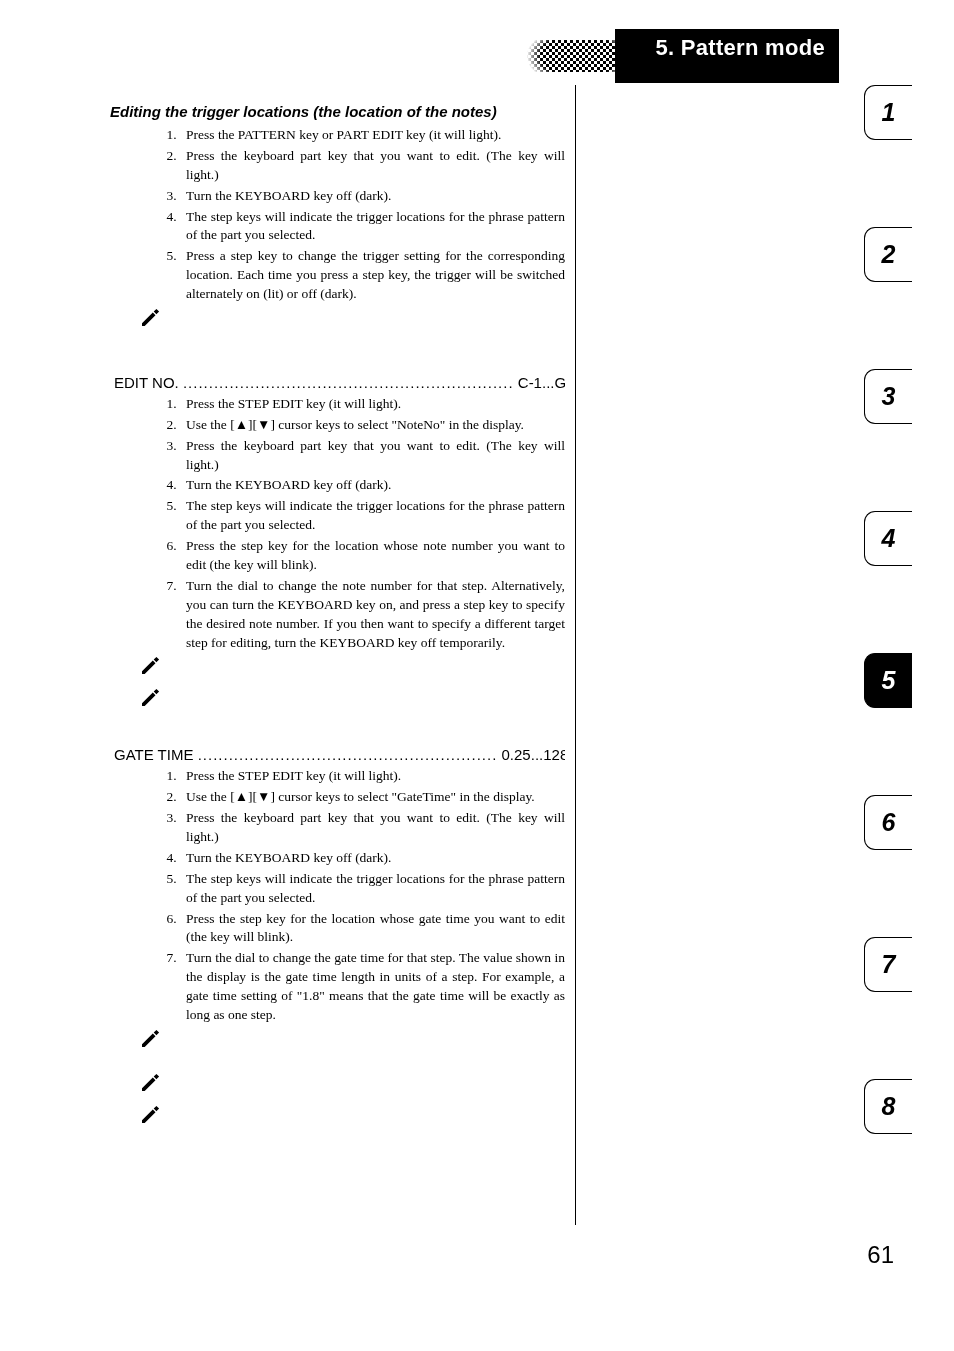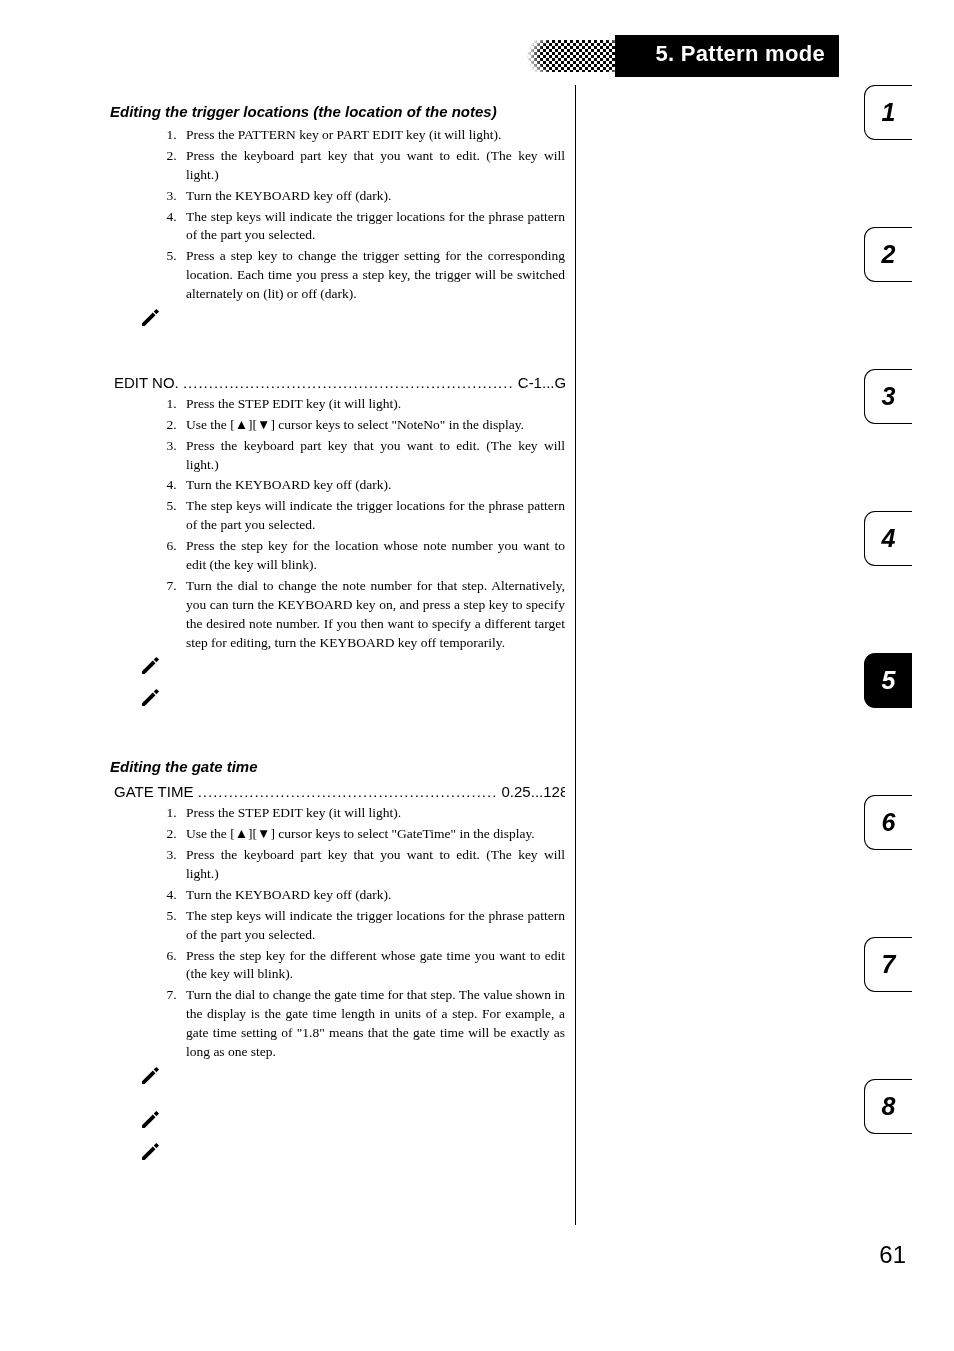--- a/index.html
+++ b/index.html
@@ -39,21 +39,21 @@
     background-position: 0 0, 3px 3px;
     mask: radial-gradient(ellipse 70px 40px at 60% 50%, #000 55%, transparent 75%);
     -webkit-mask: radial-gradient(ellipse 70px 40px at 60% 50%, #000 55%, transparent 75%);
   }
   .header-black {
     background: #000;
     color: #fff;
     font-family: "Arial Narrow", Arial, sans-serif;
     font-weight: bold;
     font-size: 22px;
-    padding: 4px 14px 8px 40px;
+    padding: 4px 14px 20px 40px;
     min-width: 220px;
     letter-spacing: 0.3px;
   }
   .content {
     position: absolute;
     top: 85px;
     left: 110px;
     width: 455px;
   }
   .right-divider {
@@ -127,21 +127,21 @@
     justify-content: center;
     margin-bottom: 87px;
     background: #fff;
   }
   .tab.active {
     background: #000;
     color: #fff;
   }
   .page-num {
     position: absolute;
-    right: 48px;
+    right: 60px;
     bottom: 79px;
     font-family: "Arial Narrow", Arial, sans-serif;
     font-size: 24px;
   }
   .gap-30 { height: 30px; }
   .gap-20 { height: 20px; }
   .gap-12 { height: 12px; }
 </style>
 </head>
 <body>
@@ -195,33 +195,32 @@
     </span>
     <span class="hand-icon">
       <svg width="22" height="18" viewBox="0 0 24 20">
           <path d="M2 17 L14 5 L17 8 L5 20 L2 20 Z M15 4 L18 1 L21 4 L18 7 Z" fill="#000"></path>
         </svg>
     </span>
   </div>
 
   <div class="gap-20"></div>
 
-  <div class="section-h">Editing the gate time</div>
   <div class="param-line">
     <span class="param-name">GATE TIME</span>
     <span class="dots">..........................................................</span>
     <span class="param-value">0.25...128.0</span>
   </div>
   <ol>
     <li>Press the STEP EDIT key (it will light).</li>
     <li>Use the [▲][▼] cursor keys to select "GateTime" in the display.</li>
     <li>Press the keyboard part key that you want to edit. (The key will light.)</li>
     <li>Turn the KEYBOARD key off (dark).</li>
     <li>The step keys will indicate the trigger locations for the phrase pattern of the part you selected.</li>
-    <li>Press the step key for the different whose gate time you want to edit (the key will blink).</li>
+    <li>Press the step key for the location whose gate time you want to edit (the key will blink).</li>
     <li>Turn the dial to change the gate time for that step. The value shown in the display is the gate time length in units of a step. For example, a gate time setting of "1.8" means that the gate time will be exactly as long as one step.</li>
   </ol>
   <span class="hand-icon">
     <svg width="22" height="18" viewBox="0 0 24 20">
         <path d="M2 17 L14 5 L17 8 L5 20 L2 20 Z M15 4 L18 1 L21 4 L18 7 Z" fill="#000"></path>
       </svg>
   </span>
   <div class="gap-12"></div>
   <div class="hand-icons-stack">
     <span class="hand-icon">

